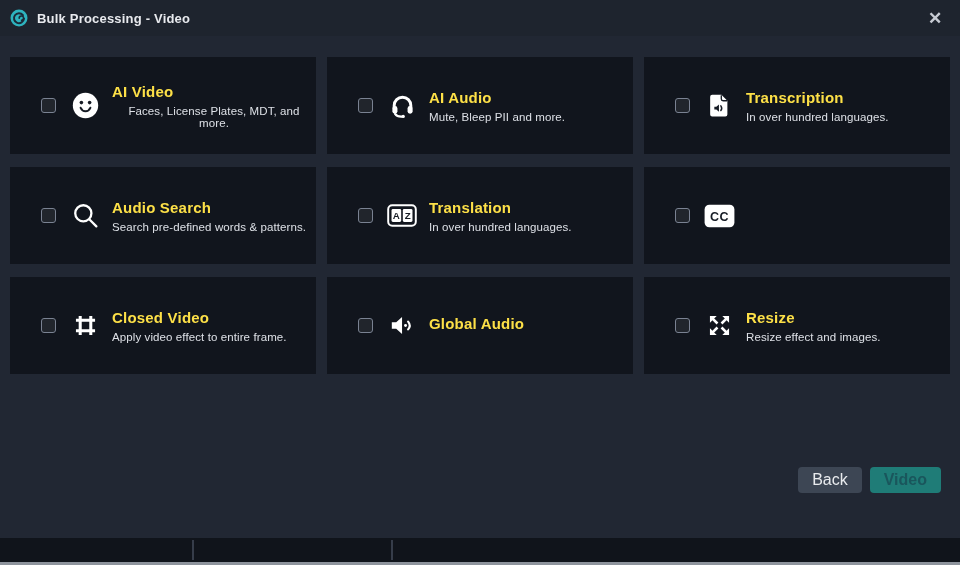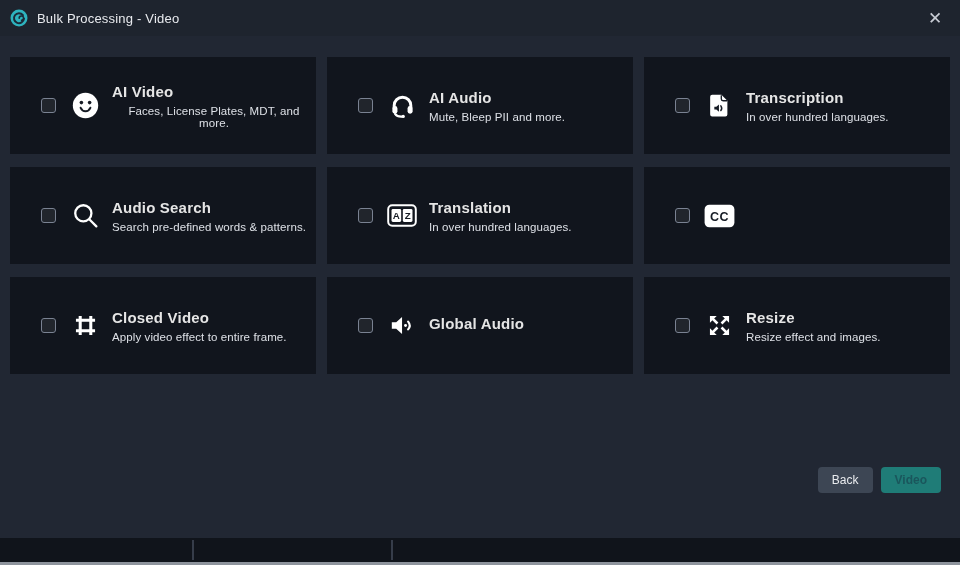--- a/index.html
+++ b/index.html
@@ -16,20 +16,21 @@
     width: 960px; height: 538px;
     background: #212733;
   }
   
   .titlebar {
     height: 36px;
     background: #1e242e;
     display: flex;
     align-items: center;
     padding: 0 12px 0 10px;
+    font-weight: bold;
   }
   .logo { width: 18px; height: 18px; margin-right: 9px; flex: 0 0 auto; }
   .titlebar-title { font-size: 13px; color: #e8eaee; letter-spacing: .2px; }
   .close-btn {
     margin-left: auto;
     width: 26px; height: 26px;
     display: flex; align-items: center; justify-content: center;
     color: #c7cbd3; font-size: 17px; line-height: 1;
     cursor: pointer; user-select: none;
   }
@@ -62,21 +63,21 @@
     flex: 0 0 auto;
     display: flex;
     align-items: center;
     justify-content: center;
   }
   .icon-wrap svg { display: block; }
   .card-text { margin-left: 11px; min-width: 0; }
   .card-title {
     font-size: 15px;
     font-weight: 700;
-    color: #e5e5e5;
+    color: #fde047;
     margin-bottom: 5px;
     letter-spacing: .2px;
   }
   .card-desc {
     font-size: 11.5px;
     color: #dde0e6;
     letter-spacing: .1px;
     text-align: center;
   }
   
@@ -86,21 +87,21 @@
     bottom: 45px;
     display: flex;
     gap: 8px;
   }
   .btn {
     height: 26px;
     padding: 0 14px;
     border: none;
     border-radius: 4px;
     font-family: "Liberation Sans", sans-serif;
-    font-size: 12px;
+    font-size: 16px;
     cursor: pointer;
   }
   .btn-back { background: #3d4654; color: #e9ebee; }
   .btn-next { background: #1f7c77; color: #1a565c; font-weight: 700; }
   
   .under-strip {
     position: absolute;
     left: 0; top: 538px;
     width: 960px; height: 24px;
     background: #10141b;

